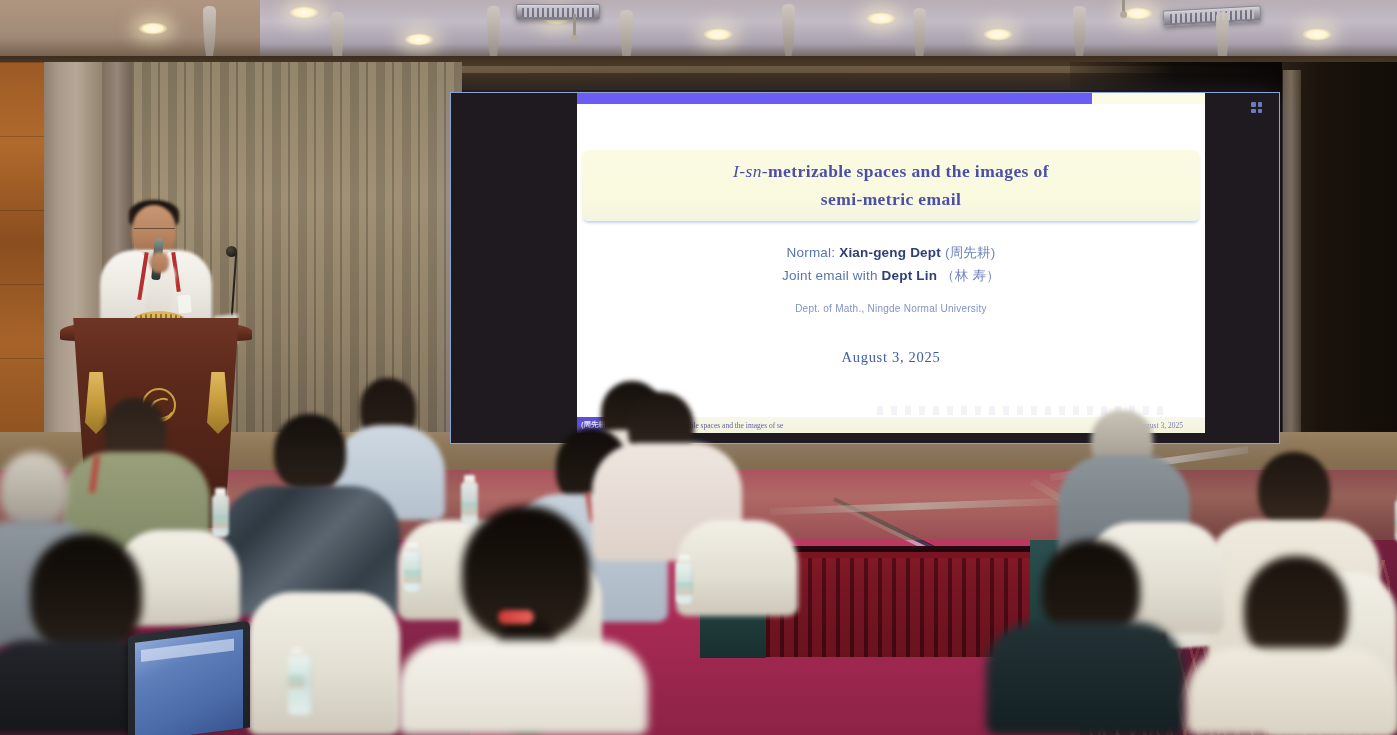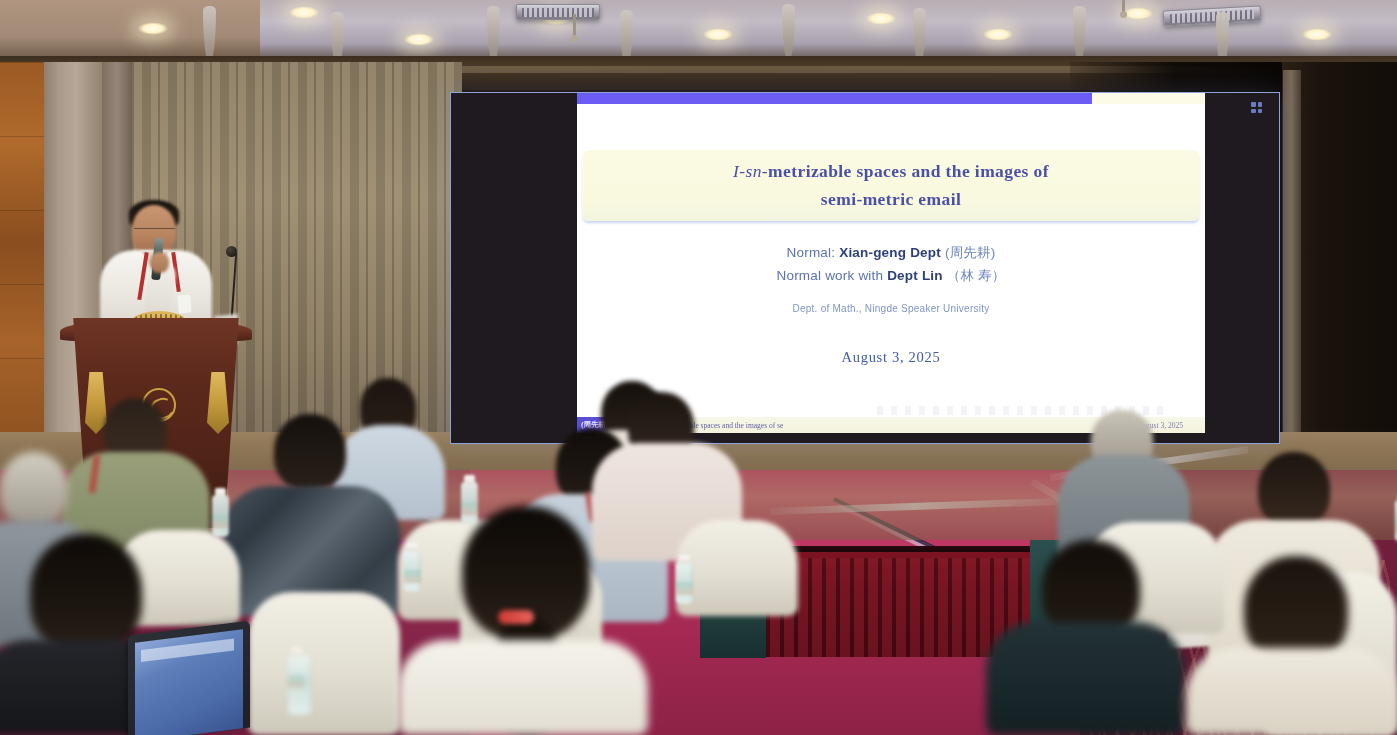--- a/index.html
+++ b/index.html
@@ -467,28 +467,28 @@
         <div class="title-line">semi-metric email</div>
       </div>
 
       <div class="speaker-block">
         <div class="sp-line">
           <span>Normal:</span>
           <b>Xian-geng Dept</b>
           <span class="sp-cjk">(周先耕)</span>
         </div>
         <div class="sp-line">
-          <span>Normal work with</span>
+          <span>Joint email with</span>
           <b>Dept Lin</b>
           <span class="sp-cjk">（林 寿）</span>
         </div>
       </div>
 
       <div class="affil-block">
-        <div class="af-line">Dept. of Math., Ningde Speaker University</div>
+        <div class="af-line">Dept. of Math., Ningde Normal University</div>
       </div>
 
       <div class="date-block">
         <div class="date-line">August 3, 2025</div>
       </div>
 
       <div class="slide-ghost"></div>
 
       <div class="slide-footer">
         <div class="footer-purple">(周先耕) Joint wor</div>

